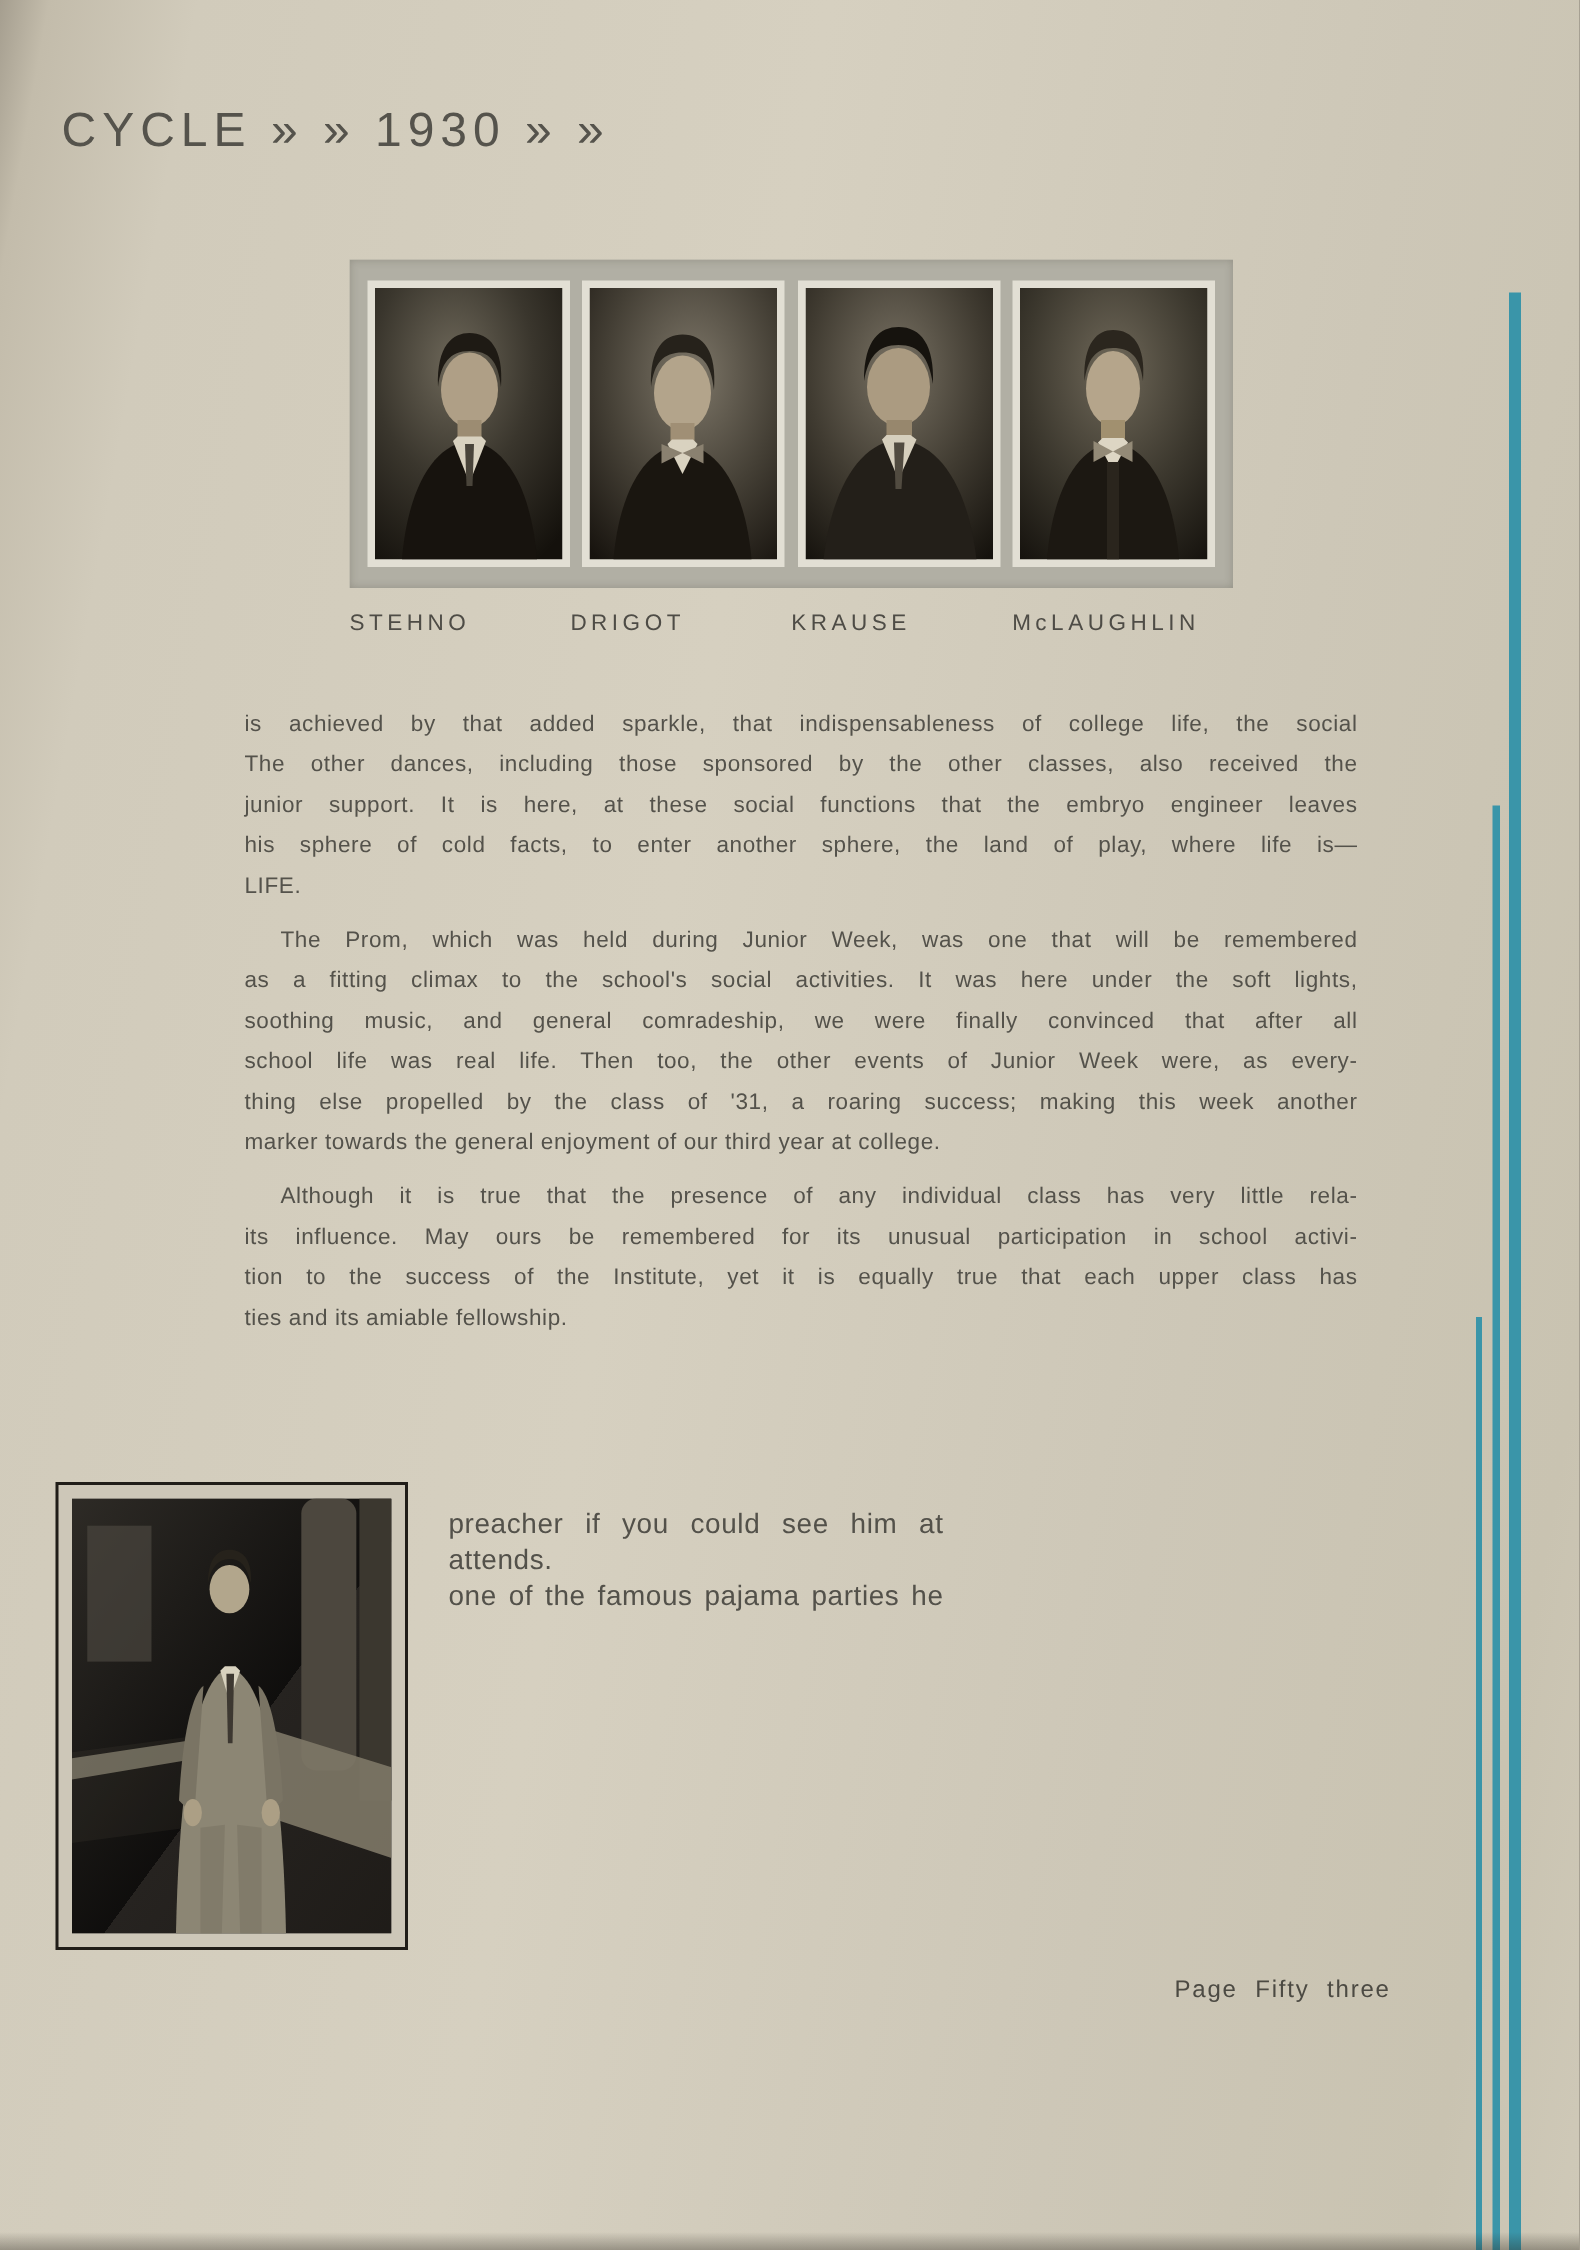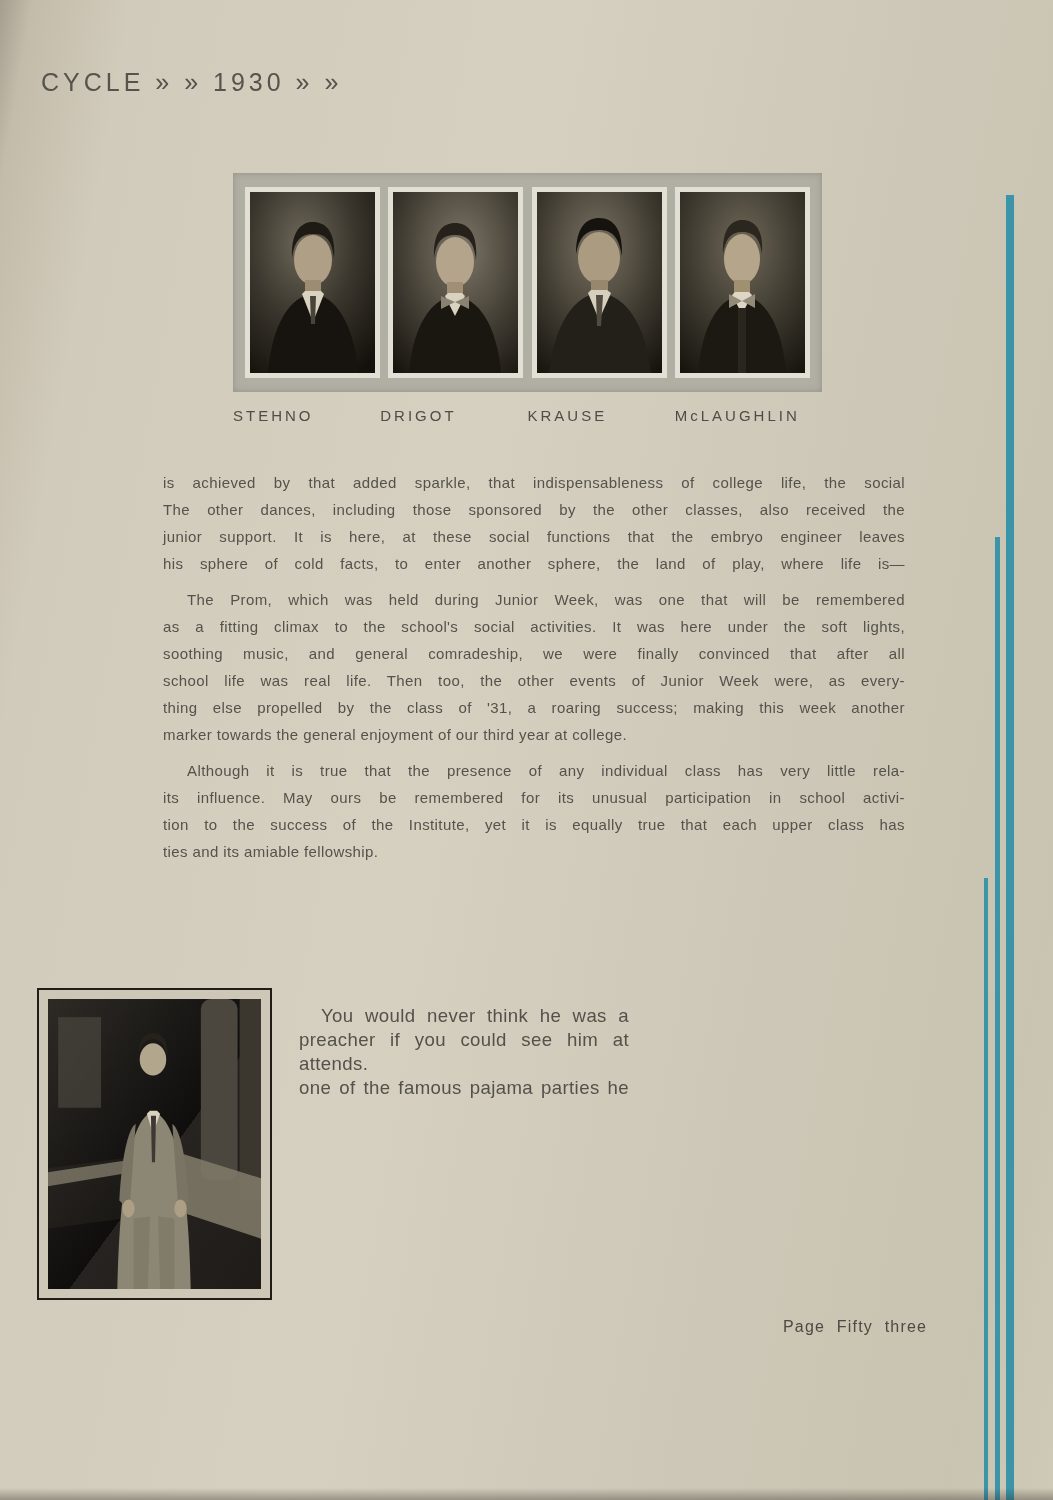--- a/index.html
+++ b/index.html
@@ -12,21 +12,21 @@
     font-family:"Liberation Sans",sans-serif;
     color:#52504a;
   }
   .page::after{
     content:"";position:absolute;left:0;bottom:0;width:100%;height:12px;
     background:linear-gradient(to bottom,rgba(40,36,28,0),rgba(40,36,28,.35));
     pointer-events:none;
   }
   .header-title{
     position:absolute;left:41px;top:68px;
-    font-size:25px;font-weight:400;letter-spacing:4px;
+    font-size:32px;font-weight:400;letter-spacing:4px;
     color:#55534c;
   }
   
   .photo-strip{
     position:absolute;left:233px;top:173px;width:589px;height:219px;
     background:#b1afa4;
     box-shadow:inset 0 0 6px rgba(60,55,45,.25);
     display:flex;justify-content:space-between;align-items:center;
     padding:0 12px;box-sizing:border-box;
   }
@@ -168,20 +168,21 @@
     <div class="portrait-name">KRAUSE</div>
     <div class="portrait-name">McLAUGHLIN</div>
   </div>
 
   <div class="article">
     <div class="paragraph">
       <div class="jline">is achieved by that added sparkle, that indispensableness of college life, the social</div>
       <div class="jline">The other dances, including those sponsored by the other classes, also received the</div>
       <div class="jline">junior support.  It is here, at these social functions that the embryo engineer leaves</div>
       <div class="jline">his sphere of cold facts, to enter another sphere, the land of play, where life is—</div>
+      <div class="jline jl-end">LIFE.</div>
     </div>
     <div class="paragraph">
       <div class="jline indent">The Prom, which was held during Junior Week, was one that will be remembered</div>
       <div class="jline">as a fitting climax to the school's social activities.  It was here under the soft lights,</div>
       <div class="jline">soothing music, and general comradeship, we were finally convinced that after all</div>
       <div class="jline">school life was real life.  Then too, the other events of Junior Week were, as every-</div>
       <div class="jline">thing else propelled by the class of '31, a roaring success; making this week another</div>
       <div class="jline jl-end">marker towards the general enjoyment of our third year at college.</div>
     </div>
     <div class="paragraph">
@@ -218,21 +219,20 @@
       <path d="M70 200 C72 160 78 130 86 124 L80 210 Z" fill="#7a7464"></path>
       <path d="M138 200 C136 160 130 130 122 124 L128 210 Z" fill="#7a7464"></path>
       <ellipse cx="79" cy="208" rx="6" ry="9" fill="#ac9f85"></ellipse>
       <ellipse cx="130" cy="208" rx="6" ry="9" fill="#ac9f85"></ellipse>
       <polygon points="84,218 100,216 98,288 84,288" fill="#817b6a"></polygon>
       <polygon points="108,216 124,218 124,288 110,288" fill="#817b6a"></polygon>
     </svg>
   </div>
 
   <div class="caption">
-    <div class="jline indent">You would never think he was a</div>
     <div class="jline">preacher if you could see him at</div>
     <div class="jline jl-end">attends.</div>
     <div class="jline">one of the famous pajama parties he</div>
   </div>
 
   <div class="page-number">Page  Fifty three</div>
 
   <div class="rule rule-a" style="background: rgb(58, 149, 169);"></div>
   <div class="rule rule-b" style="background: rgb(58, 149, 169);"></div>
   <div class="rule rule-c" style="background: rgb(58, 149, 169);"></div>

